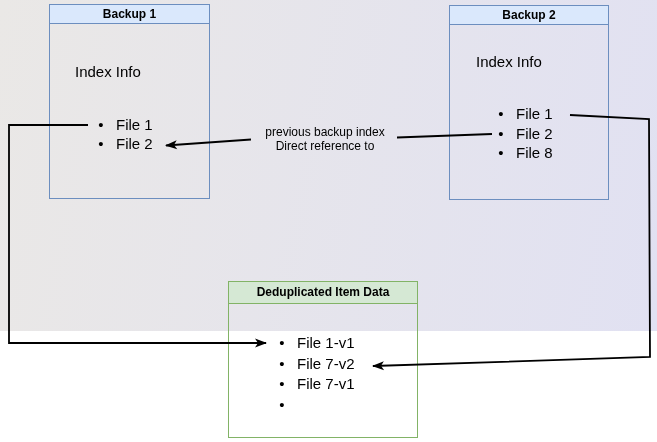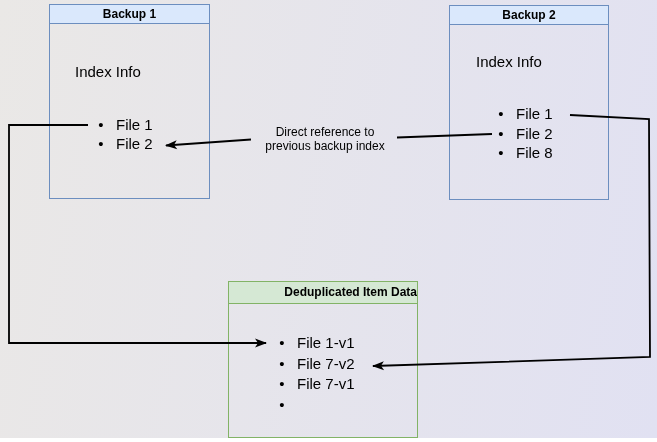--- a/index.html
+++ b/index.html
@@ -9,21 +9,21 @@
   body {
     width: 657px;
     height: 442px;
     overflow: hidden;
     font-family: "Liberation Sans", sans-serif;
     color: #000;
   }
   #canvas {
     position: relative;
     width: 657px;
-    height: 438px;
+    height: 331px;
     background: linear-gradient(100deg, var(--bg-left) 0%, var(--bg-right) 100%);
   }
   #connectors {
     position: absolute;
     left: 0;
     top: 0;
     width: 657px;
     height: 442px;
     pointer-events: none;
     z-index: 5;
@@ -46,21 +46,20 @@
     height: 19px;
     line-height: 18px;
     background: var(--blue-header);
     border-bottom: 1.5px solid var(--blue-border);
   }
   .box.green .box-header {
     height: 22px;
     line-height: 21px;
     background: var(--green-header);
     border-bottom: 1.5px solid var(--green-border);
-    text-align: right;
   }
   #backup1 { left: 49px;  top: 4px;   width: 161px; height: 195px; }
   #backup2 { left: 449px; top: 5px;   width: 160px; height: 195px; }
   #dedup   { left: 228px; top: 281px; width: 190px; height: 157px; }
 
   .subtitle {
     position: absolute;
     font-size: 15px;
     line-height: 19px;
     white-space: nowrap;
@@ -177,17 +176,17 @@
         <span class="dot">•</span>
         <span class="txt">File 7-v1</span>
       </li>
       <li>
         <span class="dot">•</span>
       </li>
     </ul>
   </div>
 
   <div id="edge-label">
+    <div>previous backup index</div>
     <div>Direct reference to</div>
-    <div>previous backup index</div>
   </div>
 
 </div>
 
 </body></html>

